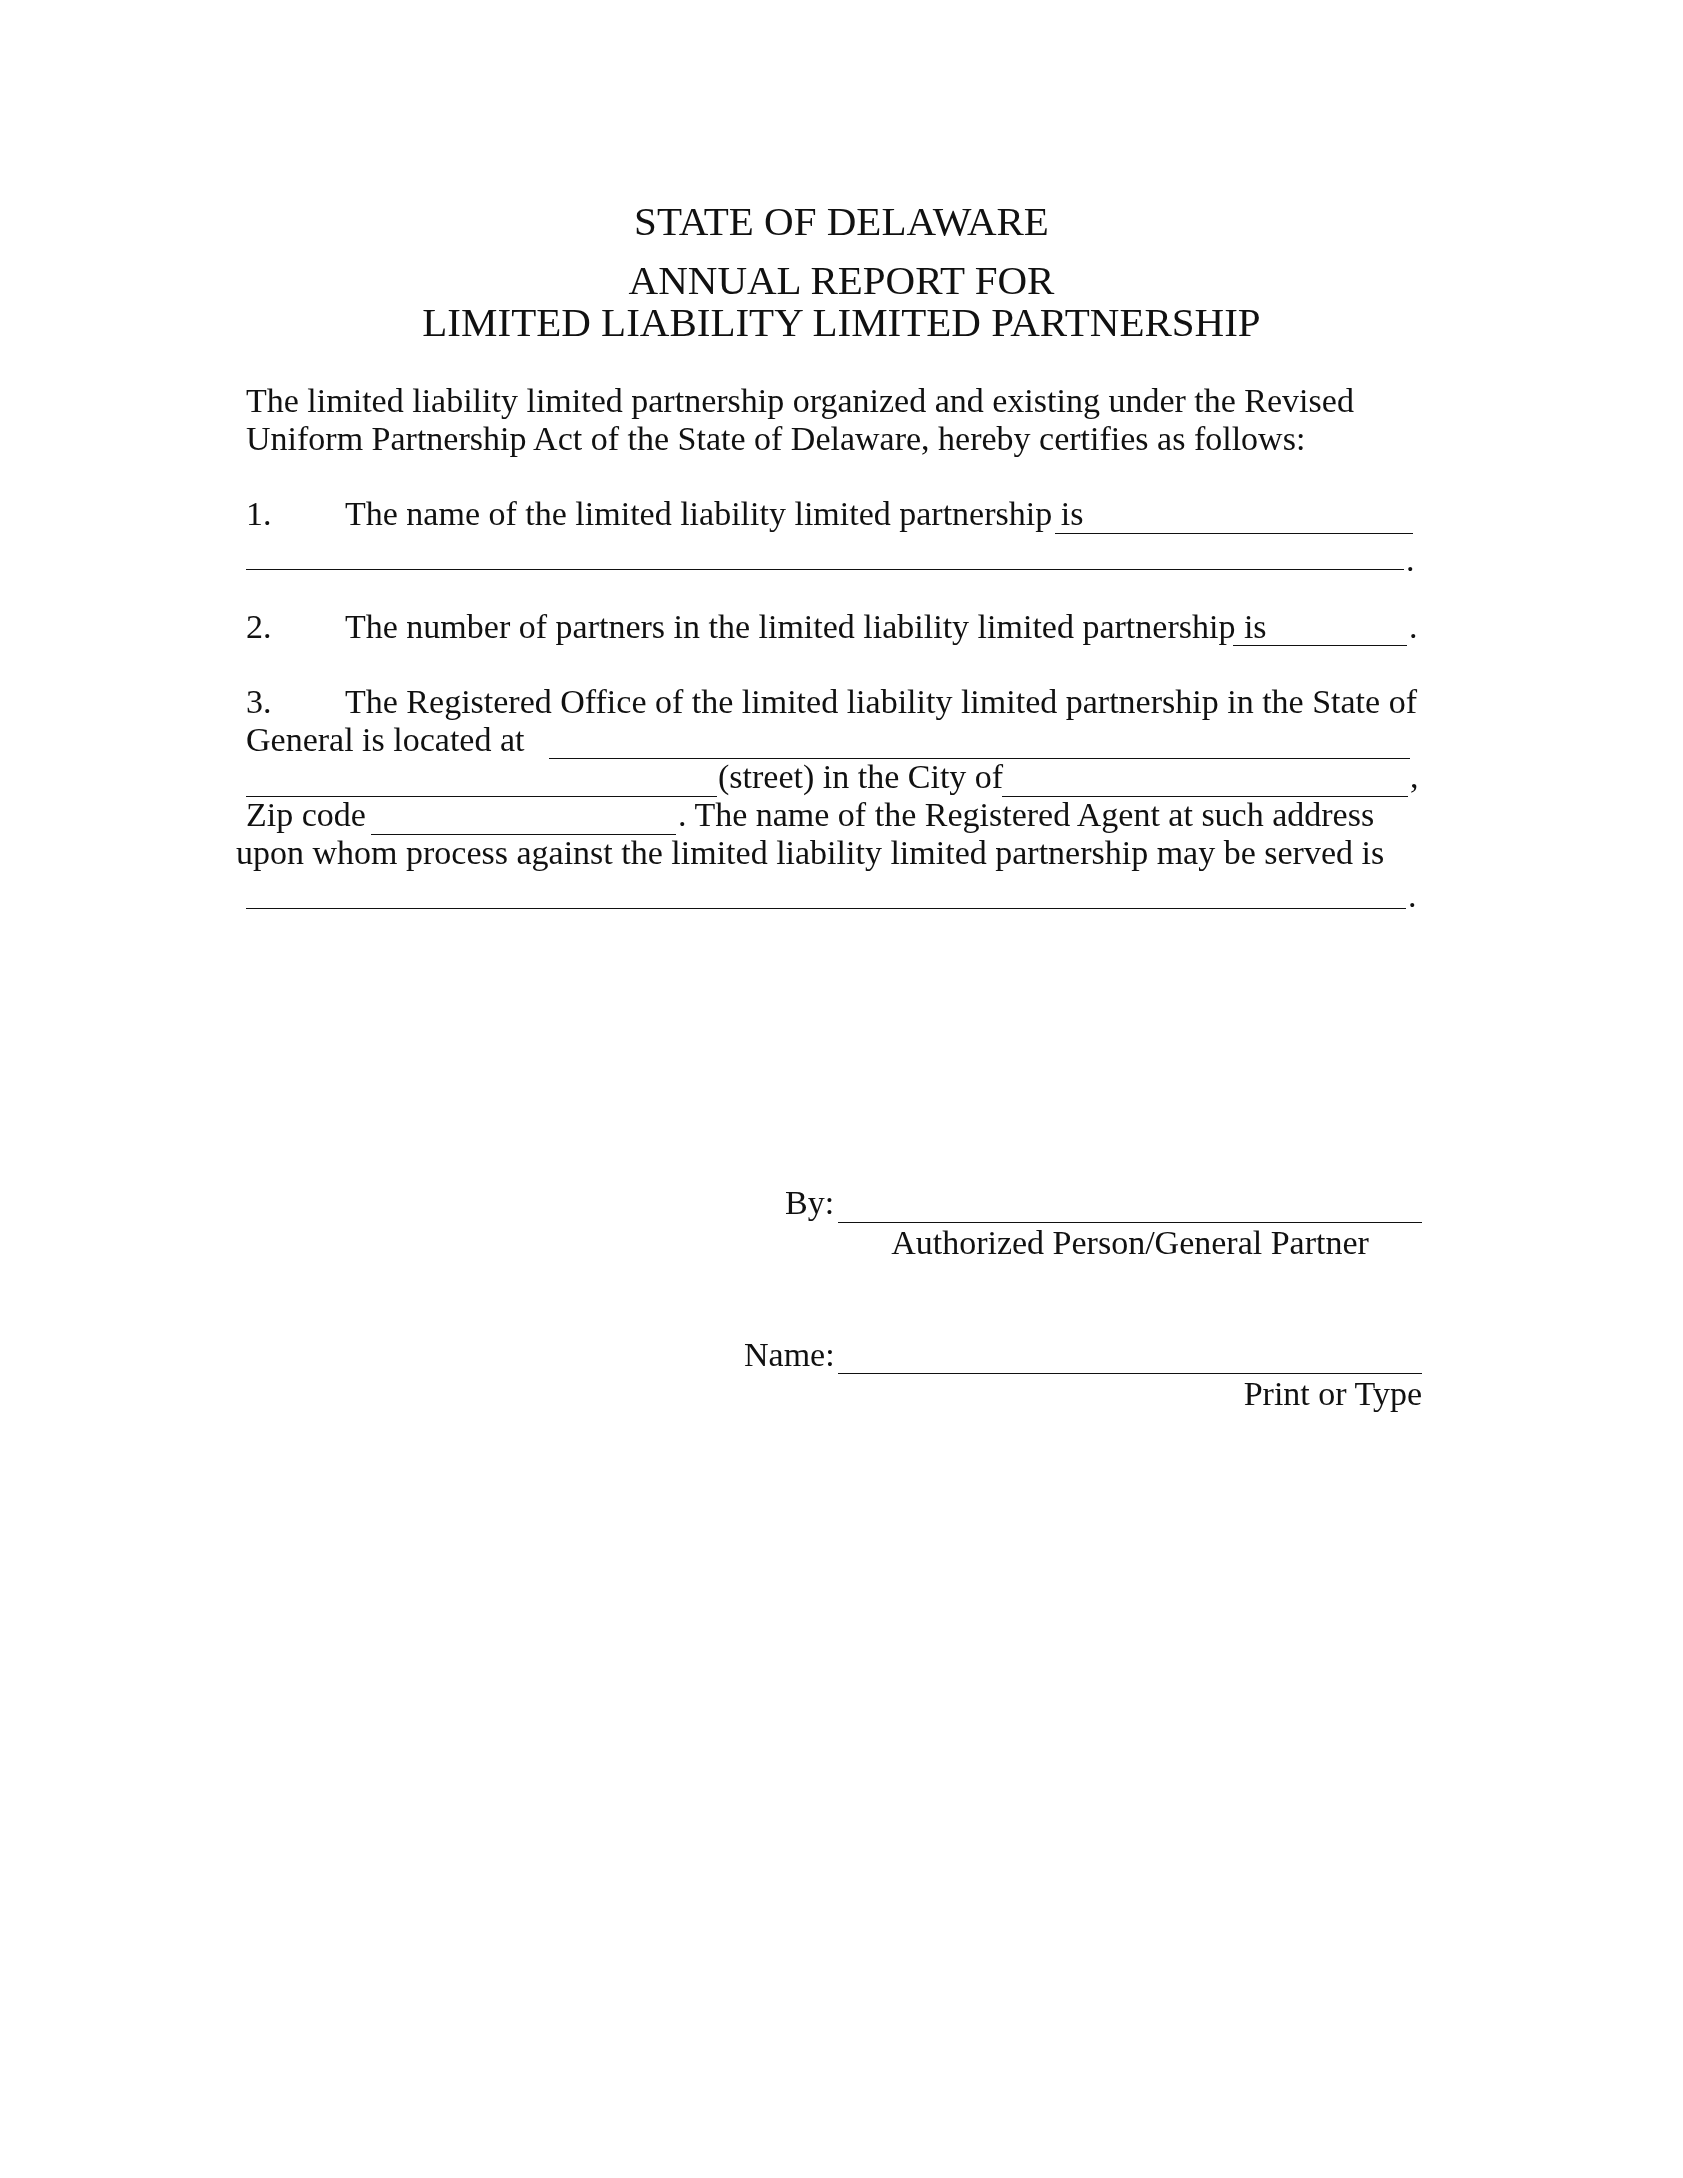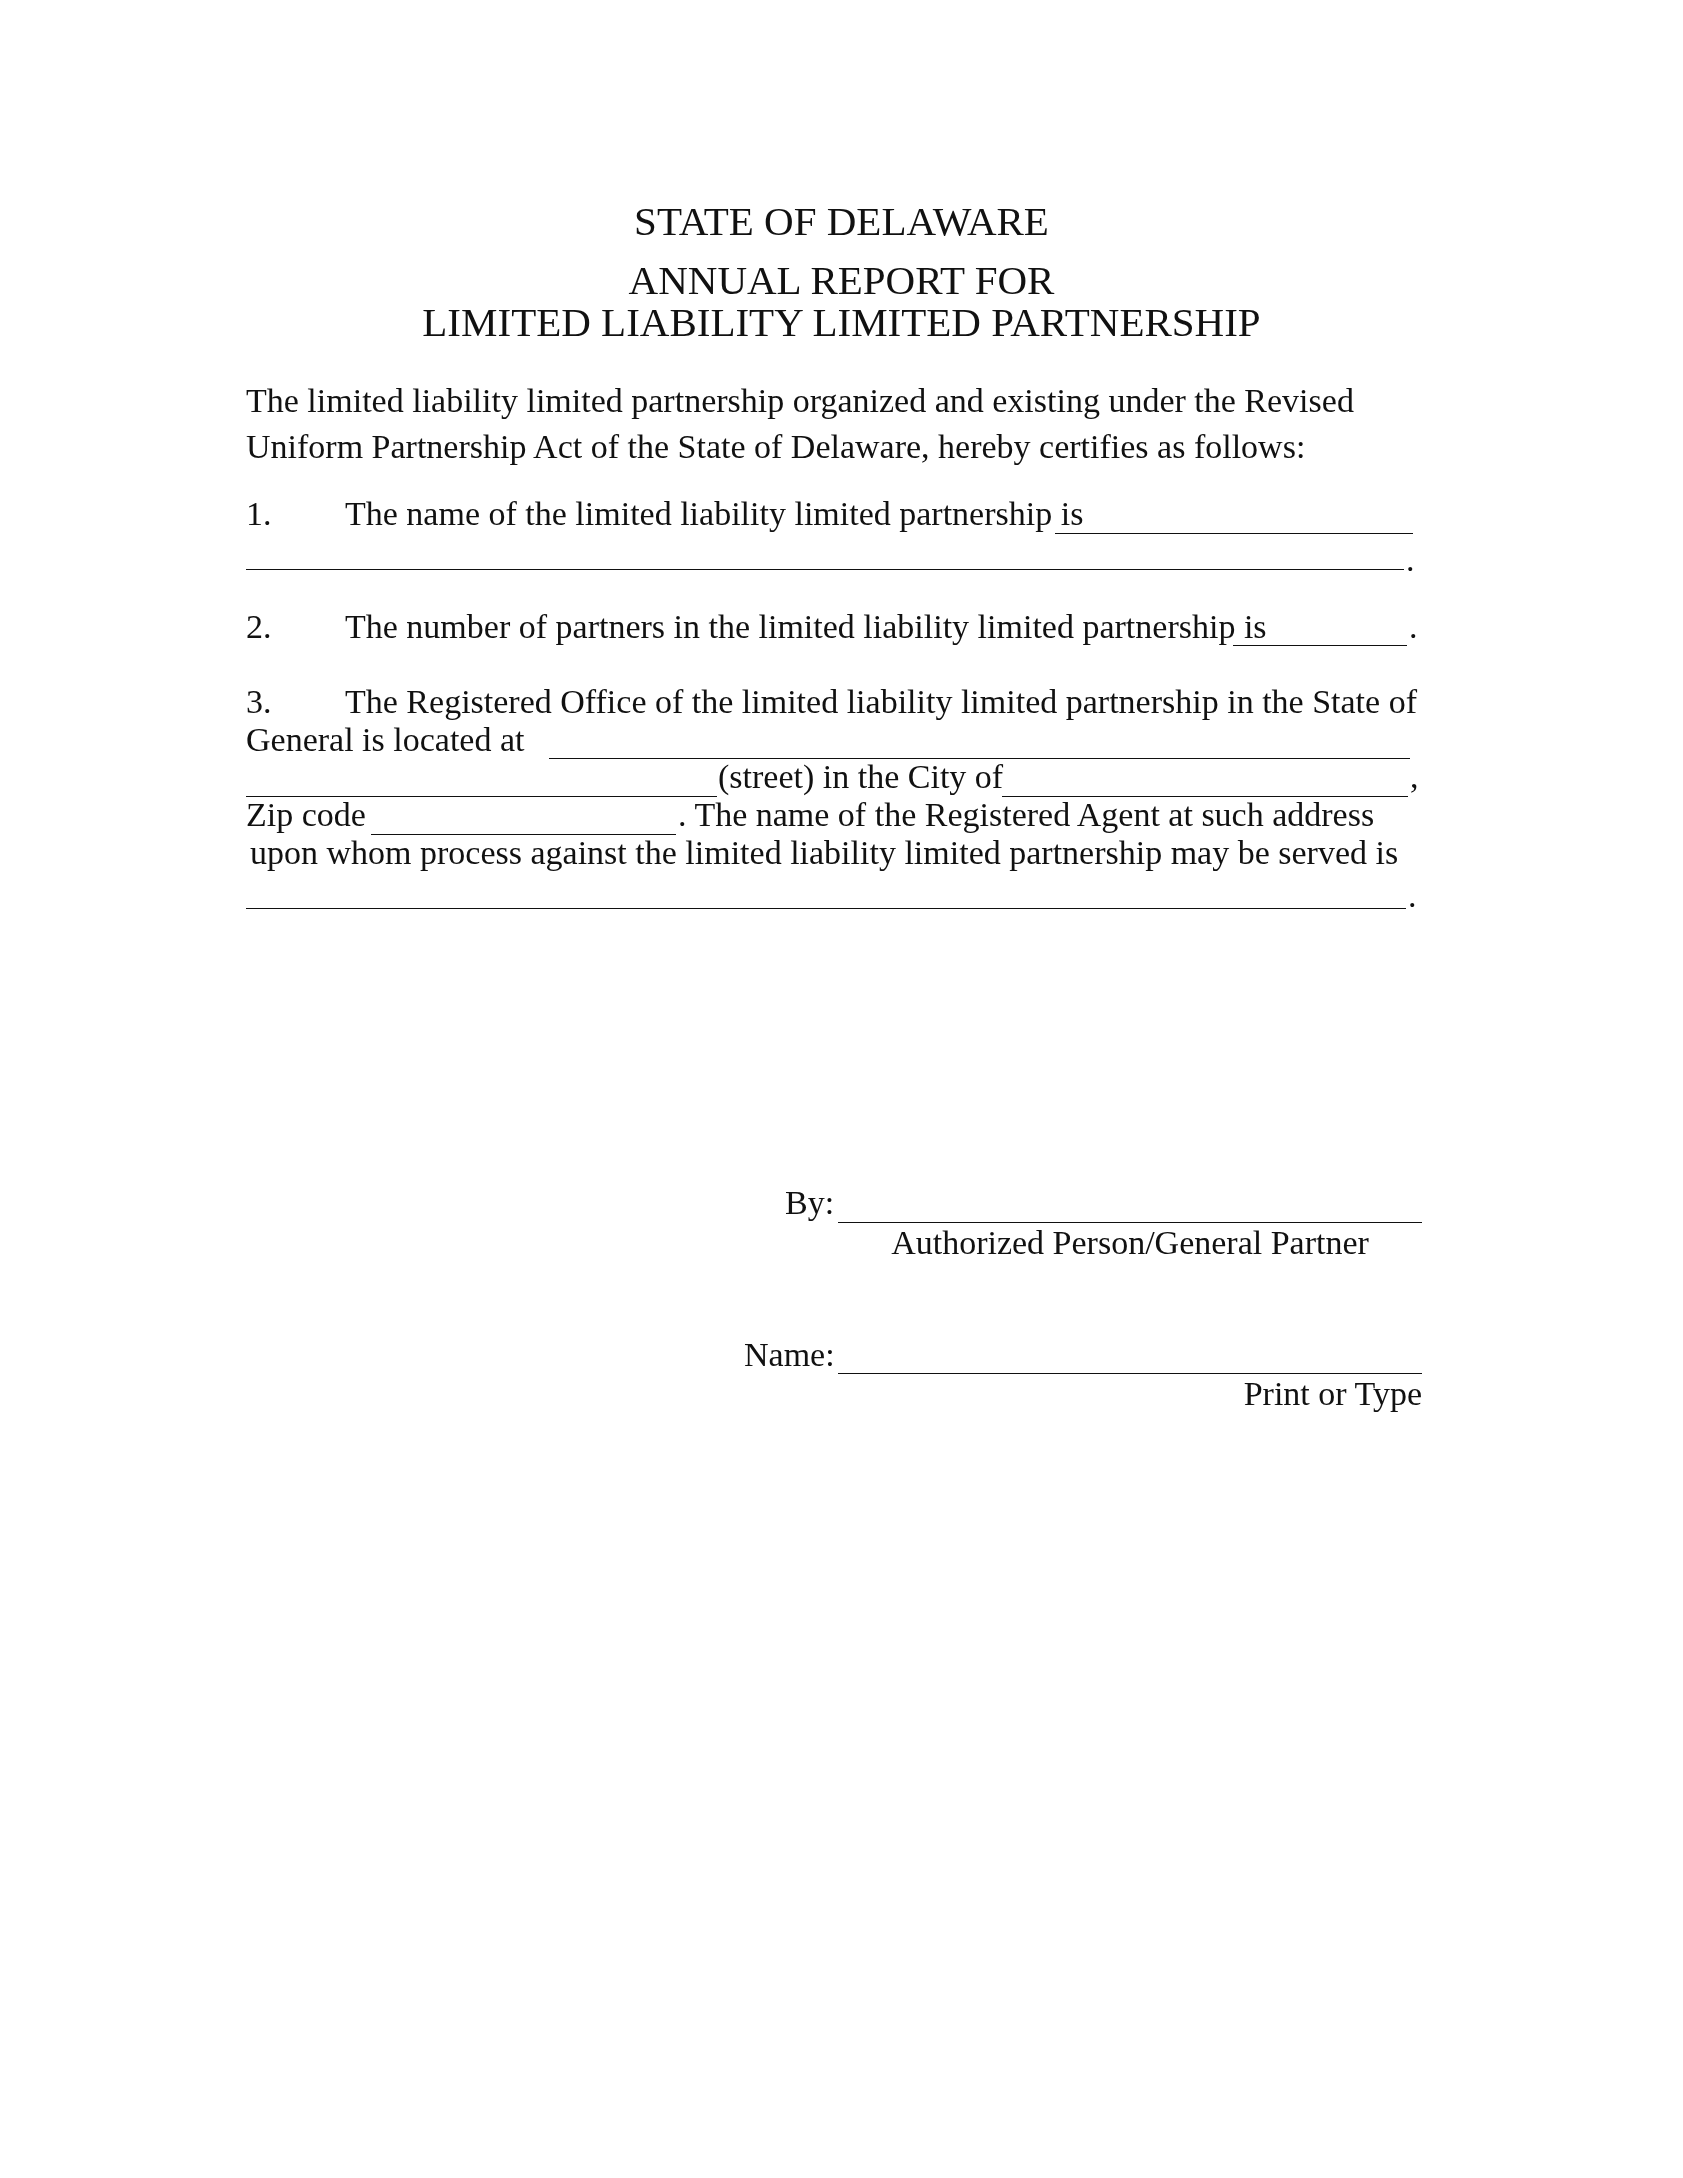--- a/index.html
+++ b/index.html
@@ -13,21 +13,21 @@
 </style>
 </head>
 <body>
 
 <div>
   <div class="title t1">STATE OF DELAWARE</div>
   <div class="title t2">ANNUAL REPORT FOR</div>
   <div class="title t3">LIMITED LIABILITY LIMITED PARTNERSHIP</div>
 
   <div class="txt" style="left:246px; top:382px;">The limited liability limited partnership organized and existing under the Revised</div>
-  <div class="txt" style="left:246px; top:420px;margin-top:8px;">Uniform Partnership Act of the State of Delaware, hereby certifies as follows:</div>
+  <div class="txt" style="left:246px; top:420px;">Uniform Partnership Act of the State of Delaware, hereby certifies as follows:</div>
 
   <div class="txt" style="left:246px; top:495px;">
     <span class="num">1.</span><span>The name of the limited liability limited partnership is</span>
   </div>
   <div class="hline" style="left:1055px; width:358px; top:533px;"></div>
   <div class="hline" style="left:246px; width:1158px; top:569px;"></div>
   <div class="txt" style="left:1406px; top:541px;">.</div>
 
   <div class="txt" style="left:246px; top:608px;">
     <span class="num">2.</span><span>The number of partners in the limited liability limited partnership is</span>
@@ -42,21 +42,21 @@
   <div class="hline" style="left:549px; width:861px; top:758px;"></div>
 
   <div class="hline" style="left:246px; width:471px; top:796px;"></div>
   <div class="txt" style="left:718px; top:758px;">(street) in the City of</div>
   <div class="hline" style="left:1002px; width:406px; top:796px;"></div>
   <div class="txt" style="left:1410px; top:758px;">,</div>
 
   <div class="txt" style="left:246px; top:796px;">Zip code</div>
   <div class="hline" style="left:371px; width:305px; top:834px;"></div>
   <div class="txt" style="left:678px; top:796px;">.  The name of the Registered Agent at such address</div>
-  <div class="txt" style="left:250px; top:834px;">upon whom process against the limited liability limited partnership may be served is</div>
+  <div class="txt" style="left:236px; top:834px;">upon whom process against the limited liability limited partnership may be served is</div>
   <div class="hline" style="left:246px; width:1160px; top:908px;"></div>
   <div class="txt" style="left:1408px; top:877px;">.</div>
 
   <div class="txt" style="left:785px; top:1184px;">By:</div>
   <div class="hline" style="left:838px; width:584px; top:1222px;"></div>
   <div class="txt" style="left:838px; width:584px; text-align:center; top:1224px;">Authorized Person/General Partner</div>
 
   <div class="txt" style="left:744px; top:1336px;">Name:</div>
   <div class="hline" style="left:838px; width:584px; top:1373px;"></div>
   <div class="txt" style="left:838px; width:584px; text-align:right; top:1375px;">Print or Type</div>

